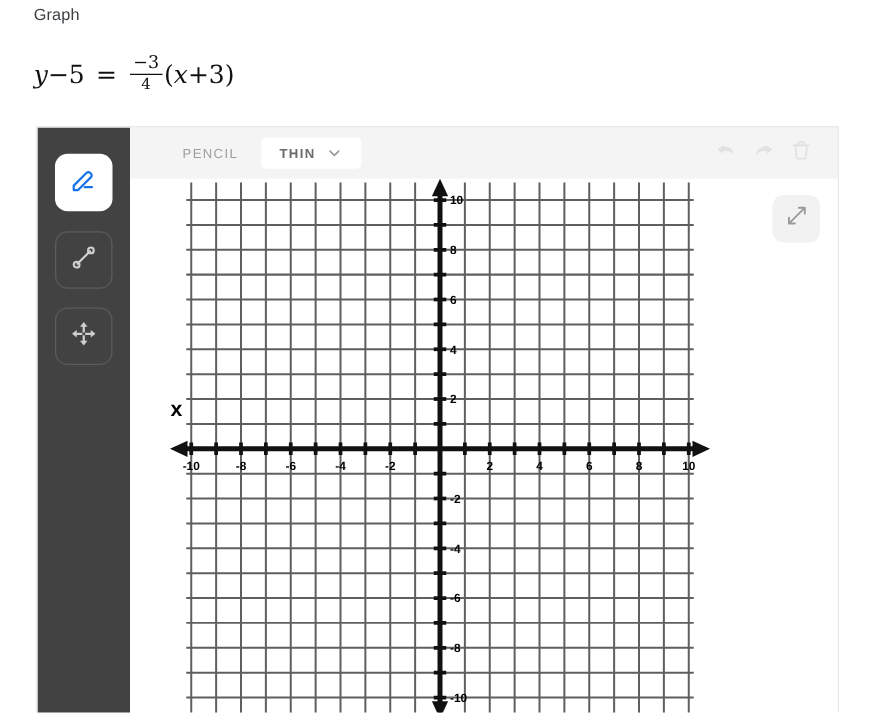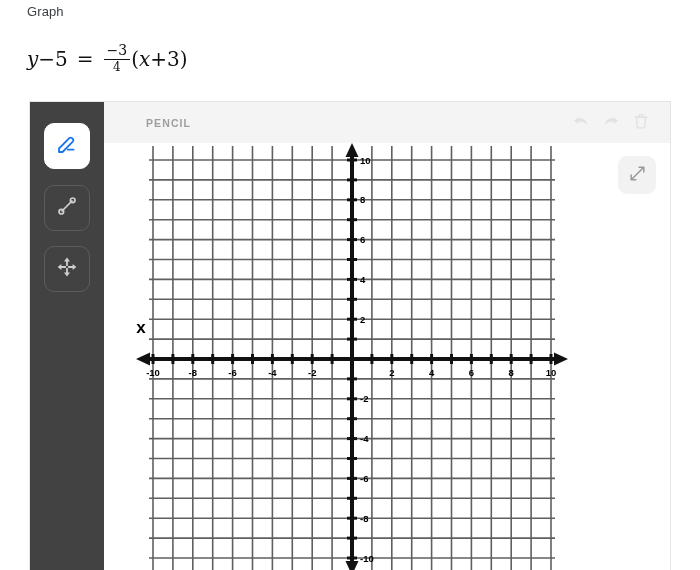--- a/index.html
+++ b/index.html
@@ -67,21 +67,21 @@
   
   .toolbar {
     position: absolute; left: 74px; top: 0;
     width: 568px; height: 41px;
     background: #f4f4f4;
     display: flex; align-items: center;
   }
   .tb-label {
     margin-left: 42px;
     font-size: 10.5px; letter-spacing: 1.1px;
-    color: #9e9e9e; font-weight: 700;
+    color: #9e9e9e; font-weight: 400;
   }
   .pill {
     margin-left: 18px;
     height: 25px; min-width: 80px;
     background: #ffffff; border-radius: 4px;
     display: flex; align-items: center; justify-content: center;
     padding: 0 10px; cursor: pointer;
   }
   .pill-text {
     font-size: 10.5px; letter-spacing: 1.1px;
@@ -173,20 +173,28 @@
               <path d="M21.4 12 17.6 15v-2.1h-4.5v-1.8h4.5V9z"></path>
             </g>
           </svg>
         </span>
       </div>
     </div>
 
     <div class="toolbar">
       <span class="tb-label">PENCIL</span>
 
+      <div class="pill">
+        <span class="pill-text">THIN</span>
+        <span class="chev">
+          <svg width="11" height="11" viewBox="0 0 12 12">
+            <path d="M2.2 4.3 6 8 9.8 4.3" fill="none" stroke="#9a9a9a" stroke-width="1.5" stroke-linecap="round" stroke-linejoin="round"></path>
+          </svg>
+        </span>
+      </div>
 
 
       <div class="tb-right">
         <div class="tb-icon">
           <span>
             <svg width="20" height="20" viewBox="0 0 24 24">
               <path d="M9 7.5 3.6 11.6 9 15.7v-2.6c4.3-.5 7.7.6 10.6 3.4-.6-4.6-4.3-7.8-10.6-8.4z" fill="#e2e2e2"></path>
             </svg>
           </span>
         </div>

